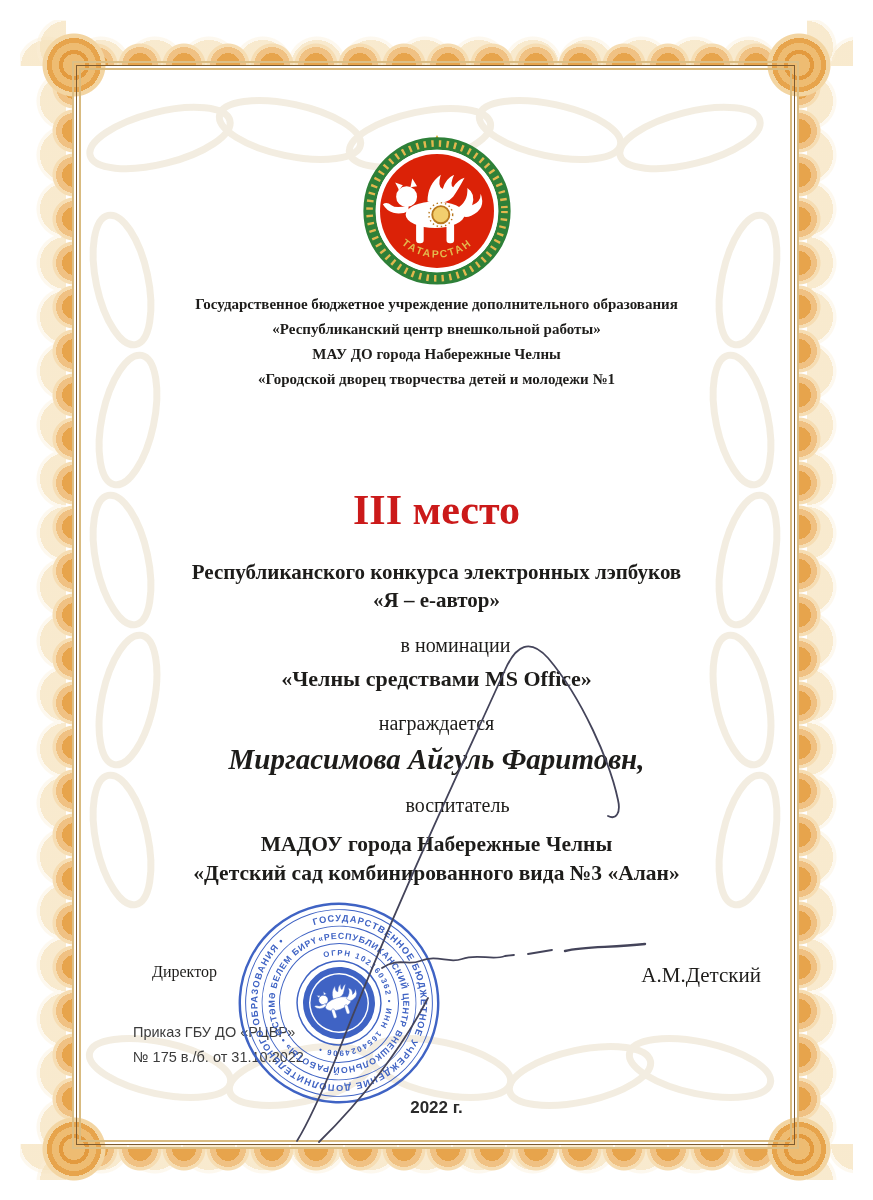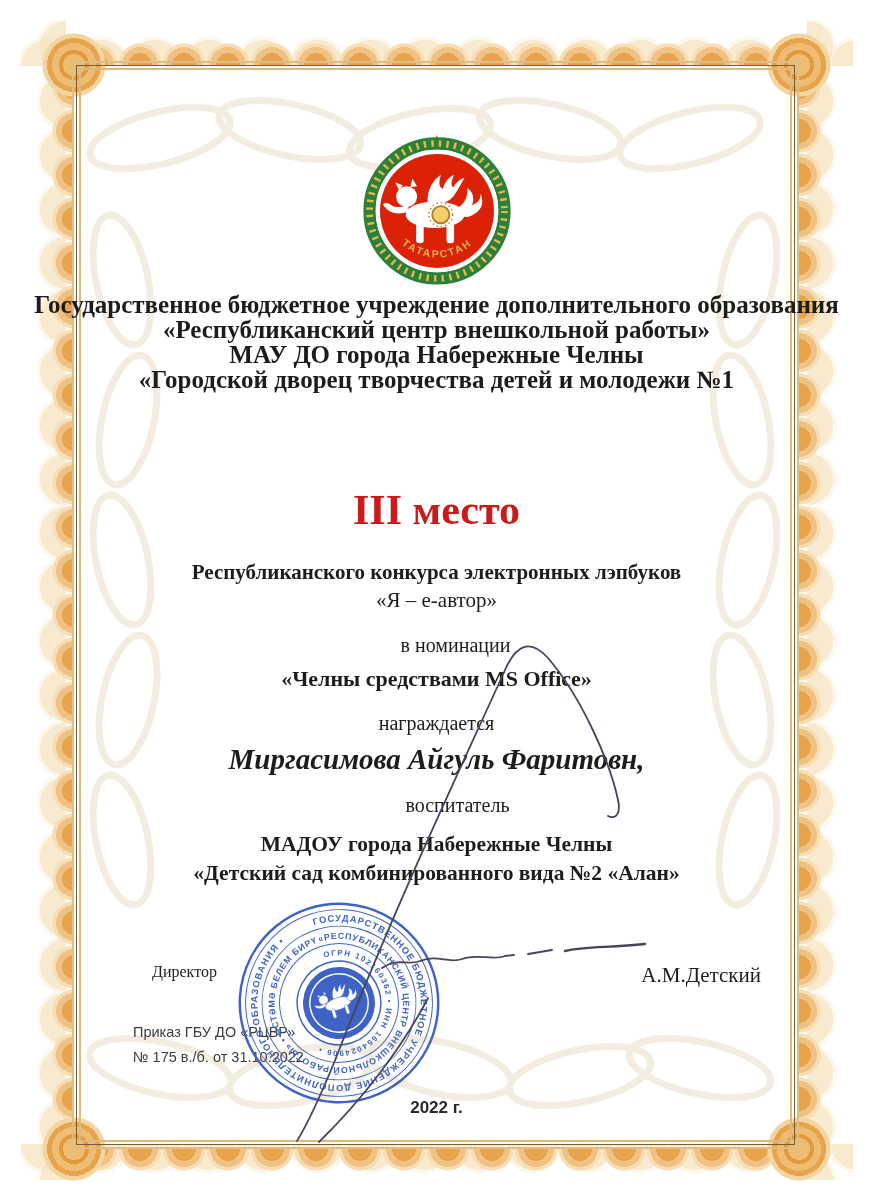--- a/index.html
+++ b/index.html
@@ -42,25 +42,25 @@
 
   .frame{position:absolute;pointer-events:none;}
   .frame-a{left:72px;top:61px;right:74px;bottom:51px;border:2px solid #dcbf86;}
   .frame-b{left:76px;top:65px;right:78px;bottom:55px;border:1px solid #7d5c31;}
   .frame-c{left:79px;top:68px;right:81px;bottom:58px;border:2px solid #d9bb80;}
 
   .wm{position:absolute;left:0;top:0;pointer-events:none;}
 
   
   .t{position:absolute;left:0;width:100%;text-align:center;color:#1d1c1a;}
-  .org-lines{top:292px;font-size:25px;font-weight:bold;line-height:25px;text-align:center;}
+  .org-lines{top:292px;font-size:15px;font-weight:bold;line-height:25px;text-align:center;}
   .title-diploma{top:398px;font-size:78px;font-weight:bold;letter-spacing:3px;color:#e2892f;line-height:84px;}
   .title-place{top:486px;font-size:42px;font-weight:bold;color:#cb1a1a;line-height:48px;}
   .contest1{top:560px;font-size:21px;font-weight:bold;}
-  .contest2{top:588px;font-size:21px;font-weight:normal;}
+  .contest2{top:588px;font-size:21px;font-weight:bold;}
   .nom-label{top:634px;font-size:20px;margin-left:19px;}
   .nom-value{top:666px;font-size:22px;font-weight:bold;}
   .awarded{top:712px;font-size:20px;}
   .awardee{top:743px;font-size:29px;font-weight:bold;font-style:italic;}
   .role{top:794px;font-size:20px;padding-left:21px;}
   .madou1{top:830px;font-size:21.5px;font-weight:bold;line-height:29px;}
   .madou2{top:859px;font-size:21.5px;font-weight:bold;line-height:29px;}
   .director{position:absolute;left:152px;top:963px;font-size:16px;color:#1d1c1a;}
   .dir-name{position:absolute;right:112px;top:963px;font-size:21px;color:#1d1c1a;}
   .order{position:absolute;left:133px;top:1020px;font-family:"Liberation Sans",sans-serif;
@@ -155,21 +155,21 @@
   <div class="t contest1">Республиканского конкурса электронных лэпбуков</div>
 
   <div class="t title-place">III место</div>
   <div class="t contest2">«Я – е-автор»</div>
   <div class="t nom-label">в номинации</div>
   <div class="t nom-value">«Челны средствами MS Office»</div>
   <div class="t awarded">награждается</div>
   <div class="t awardee">Миргасимова Айгуль Фаритовн,</div>
   <div class="t role">воспитатель</div>
   <div class="t madou1">МАДОУ города Набережные Челны</div>
-  <div class="t madou2">«Детский сад комбинированного вида №2 «Алан»</div>
+  <div class="t madou2">«Детский сад комбинированного вида №3 «Алан»</div>
 
   <div class="director">Директор</div>
   <div class="dir-name">А.М.Детский</div>
 
   <div class="order">
     <div>Приказ ГБУ ДО «РЦВР»</div>
     <div>№ 175 в./б. от 31.10.2022</div>
   </div>
 
   <div class="t year">2022 г.</div>

